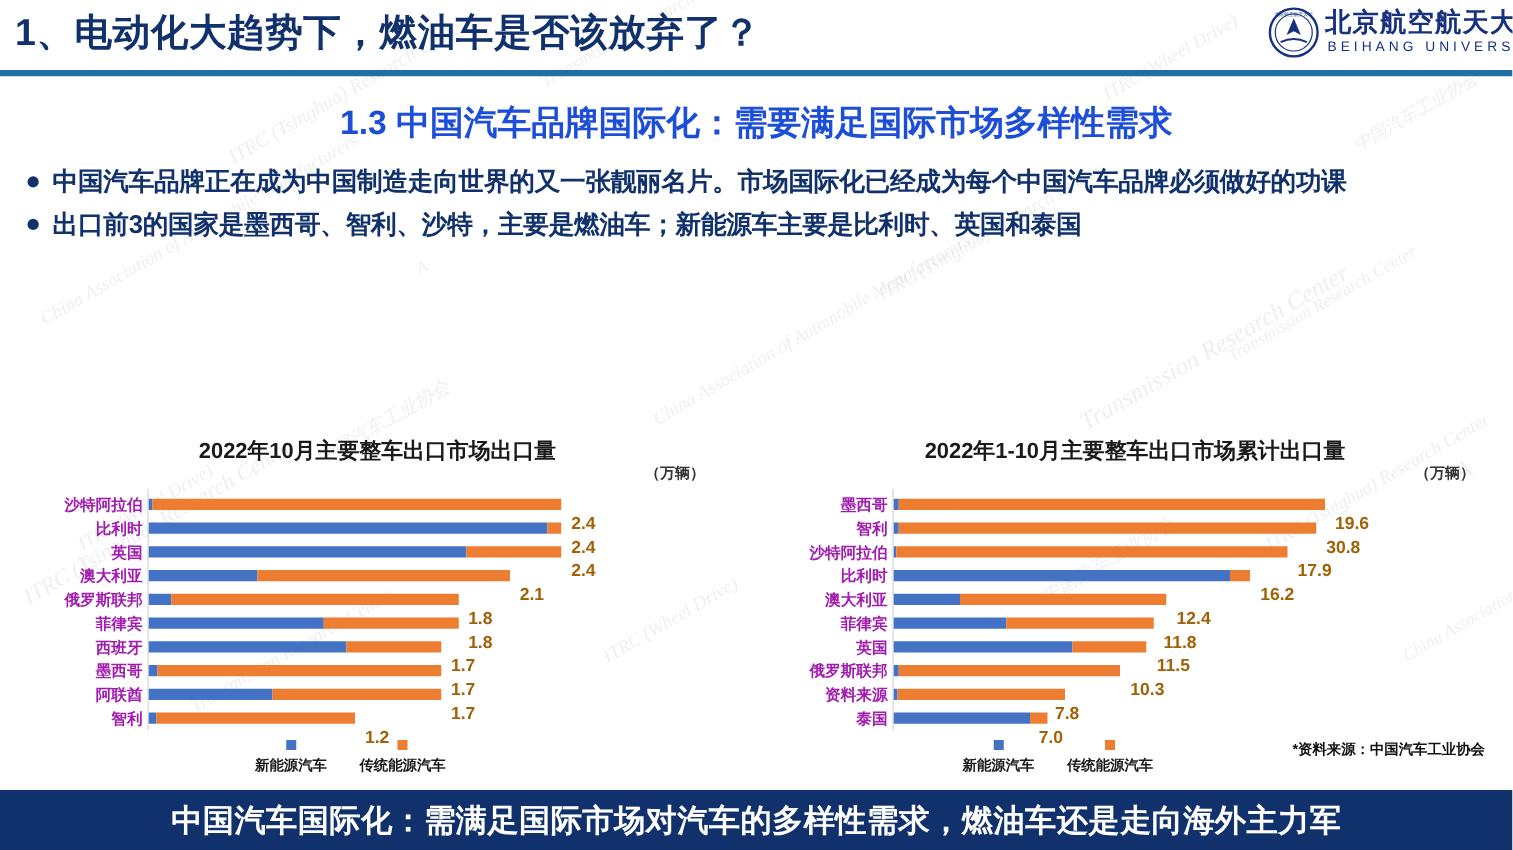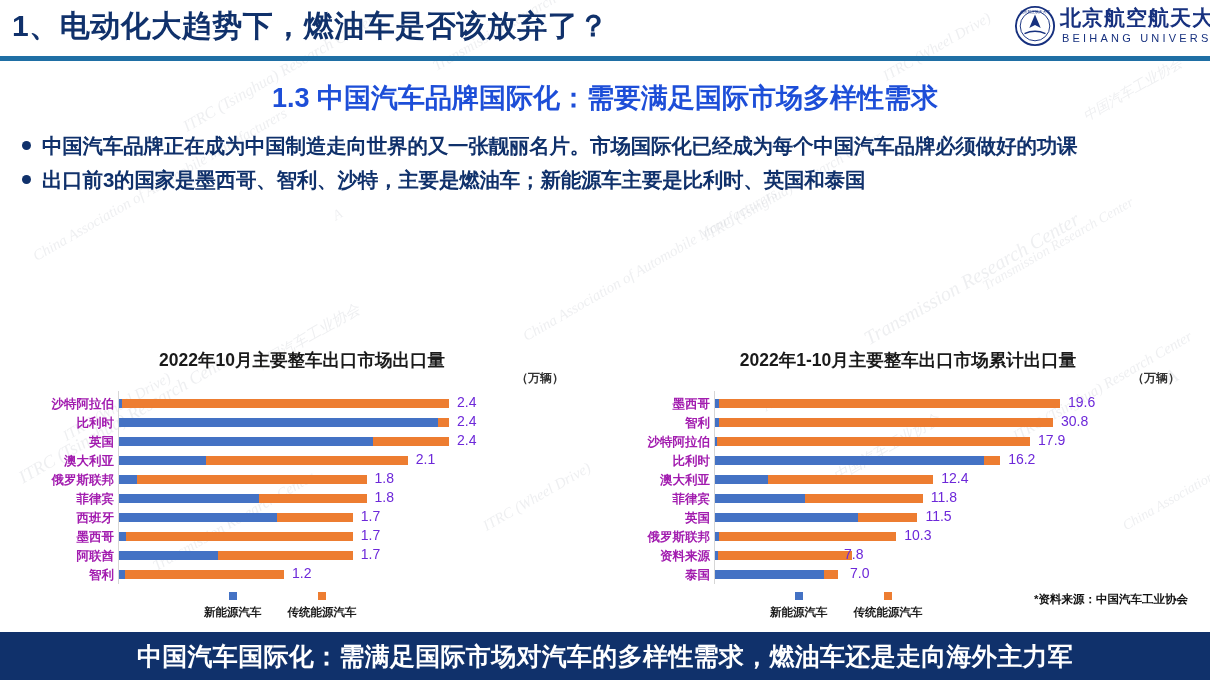--- a/index.html
+++ b/index.html
@@ -55,21 +55,21 @@
   .ch-unit{position:absolute;top:22px;font-size:12px;color:#333;font-weight:bold;}
   #chart-left .ch-unit{right:22px;}
   #chart-right .ch-unit{right:14px;}
 
   .plot{position:absolute;top:43px;left:0;right:0;height:190px;}
   .axis{position:absolute;top:0;bottom:-3px;width:1px;background:#d6d6d6;}
   .cat{position:absolute;text-align:right;font-size:12.5px;font-weight:bold;color:#a21caf;white-space:nowrap;}
   .bars{position:absolute;height:9px;display:flex;}
   .seg-b{background:#4472C4;height:100%;}
   .seg-o{background:#ED7D31;height:100%;}
-  .val{position:absolute;font-size:14px;font-weight:normal;color:#6d28d9;white-space:nowrap;}
+  .val{position:absolute;font-size:14px;font-weight:bold;color:#a16207;white-space:nowrap;margin-top:16px;}
 
   .legend{position:absolute;display:flex;align-items:center;gap:26px;font-size:11.5px;font-weight:bold;color:#1a1a1a;}
   .lg{display:flex;align-items:center;gap:5px;flex-direction:column;}
   .sw{width:8px;height:8px;}
   .sw.b{background:#4472C4;}
   .sw.o{background:#ED7D31;}
   .src{position:absolute;font-size:11.5px;font-weight:bold;color:#111;white-space:nowrap;}
 
   
   .footer{position:absolute;left:0;bottom:0;width:1210px;height:48px;
@@ -270,21 +270,21 @@
         <div class="bars" style="left: 93px; top: 160px;">
           <div class="seg-b" style="width: 2.64031px;"></div>
           <div class="seg-o" style="width: 134.656px;"></div>
         </div>
         <div class="val" style="left: 222px; top: 155px;">7.8</div>
         <div class="cat" style="left: 0px; width: 88px; top: 176px;">泰国</div>
         <div class="bars" style="left: 93px; top: 179px;">
           <div class="seg-b" style="width: 109.133px;"></div>
           <div class="seg-o" style="width: 14.0816px;"></div>
         </div>
-        <div class="val" style="left: 228px; top: 174px;">7.0</div>
+        <div class="val" style="left: 209px; top: 174px;">7.0</div>
       </div>
     <div class="legend" style="left:148px;top:244px;">
       <div class="lg">
         <span class="sw b"></span>
         <span>新能源汽车</span>
       </div>
       <div class="lg">
         <span class="sw o"></span>
         <span>传统能源汽车</span>
       </div>

